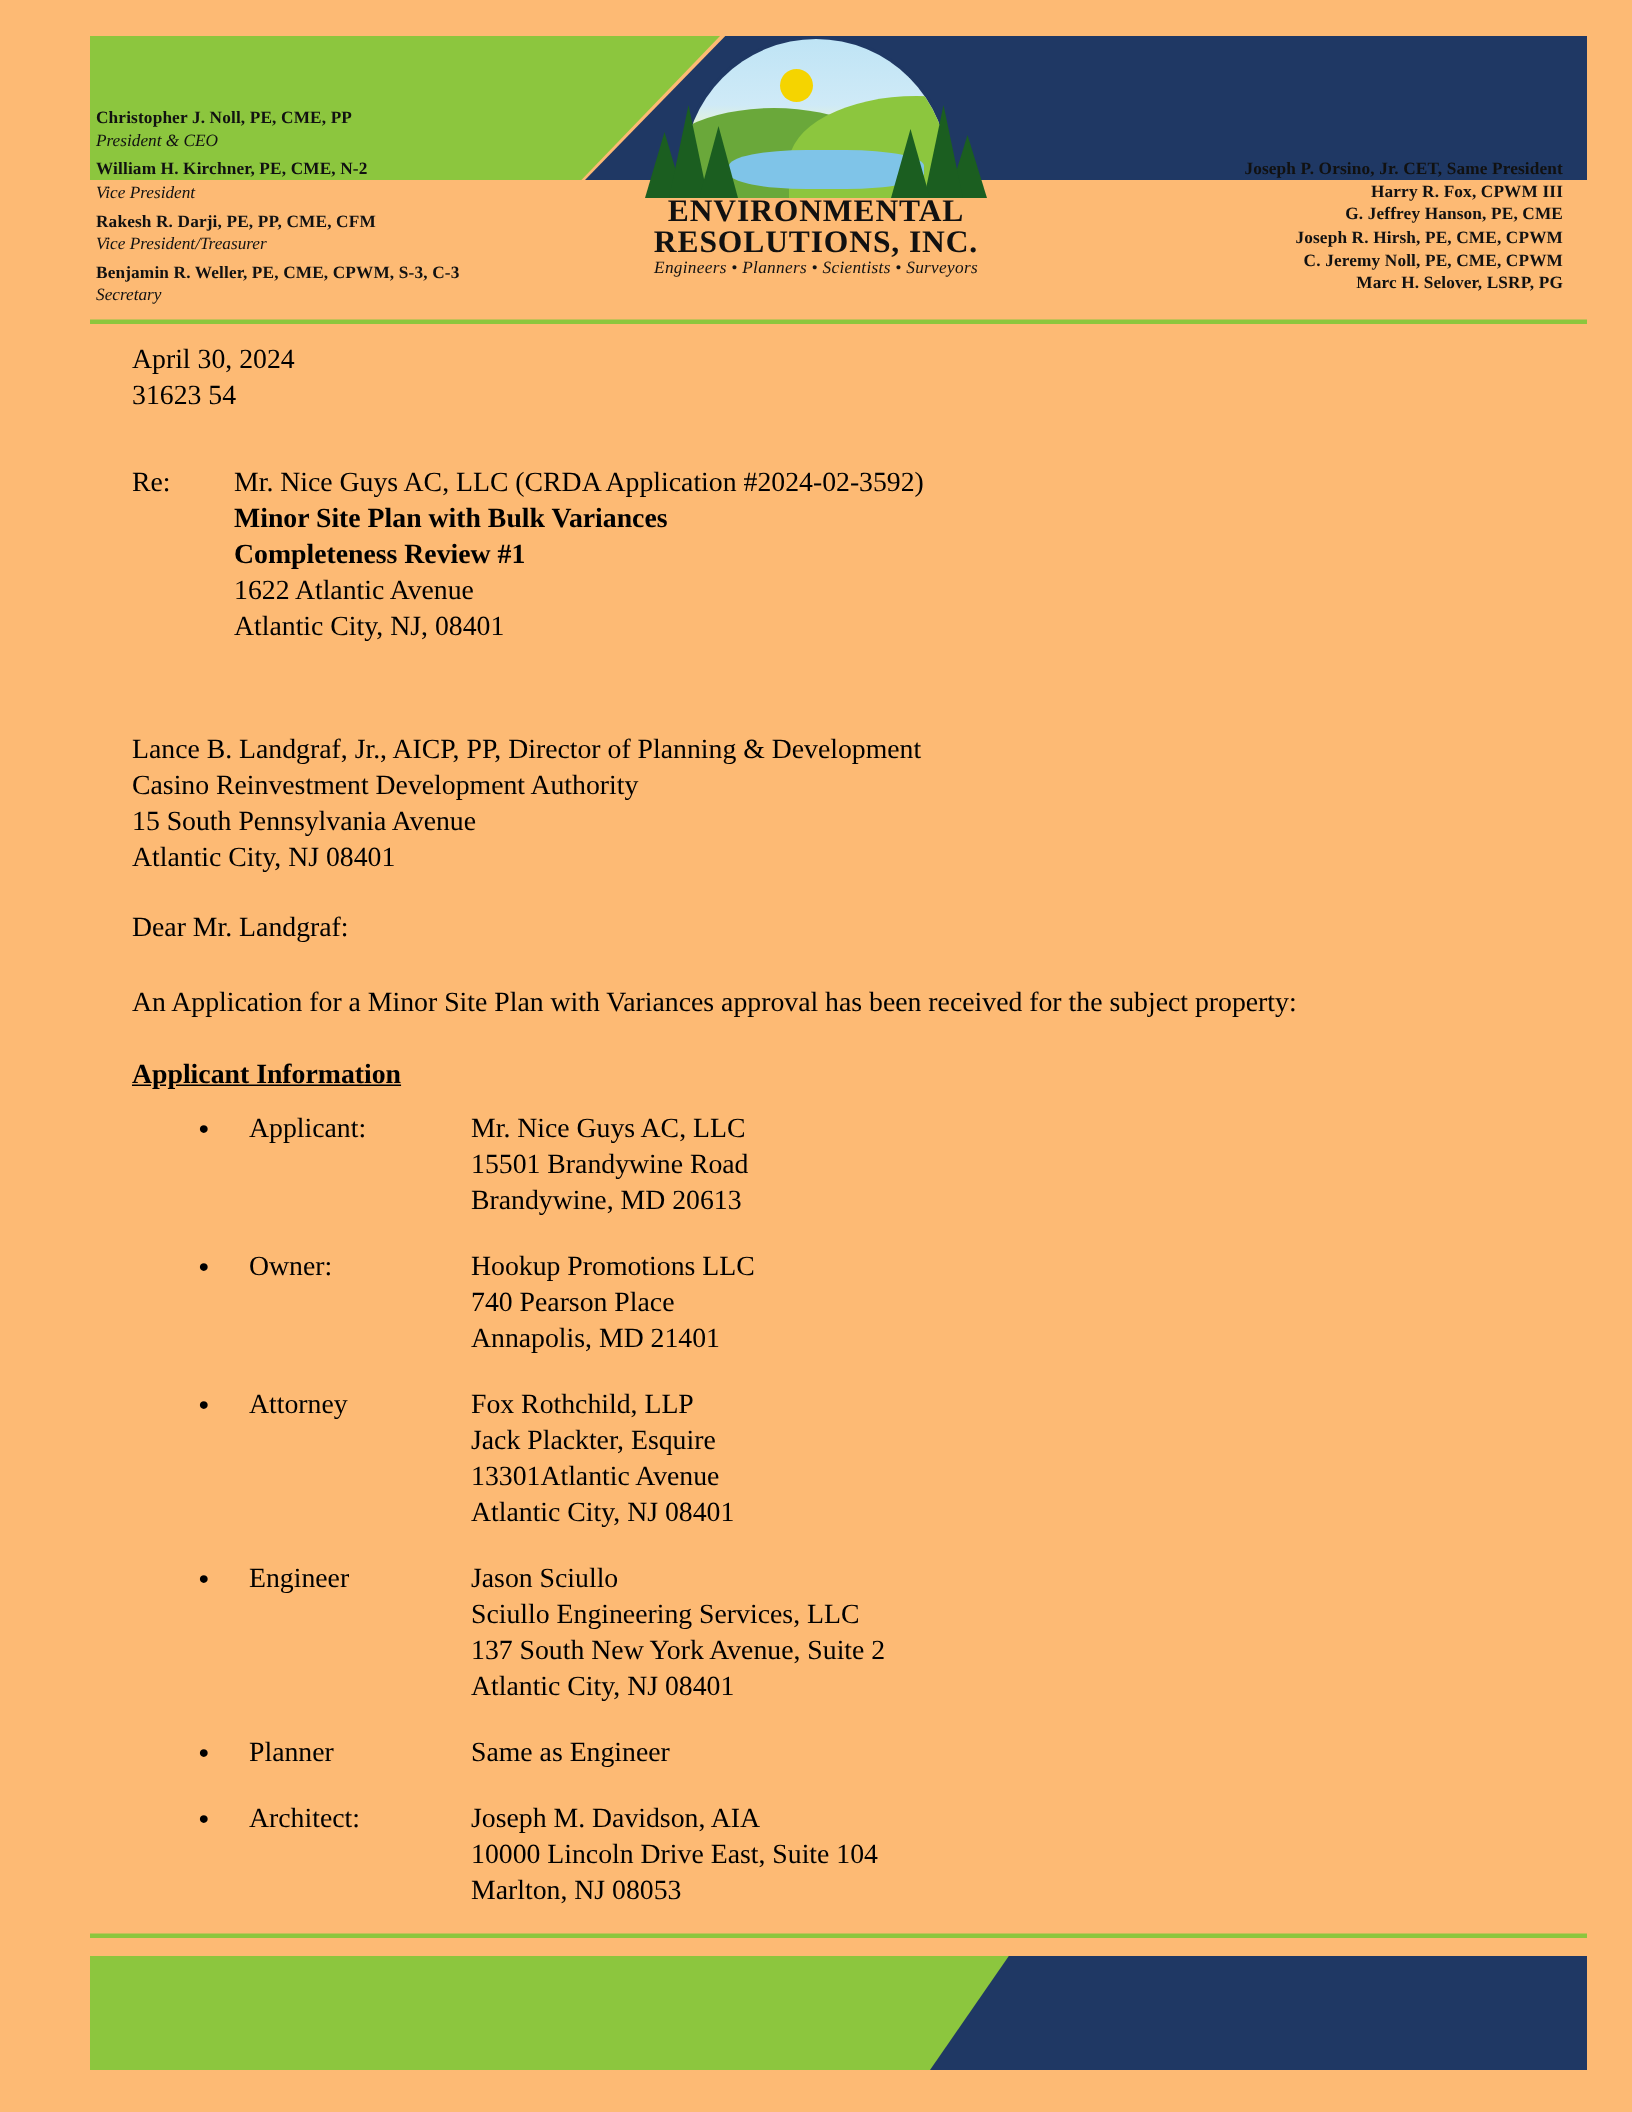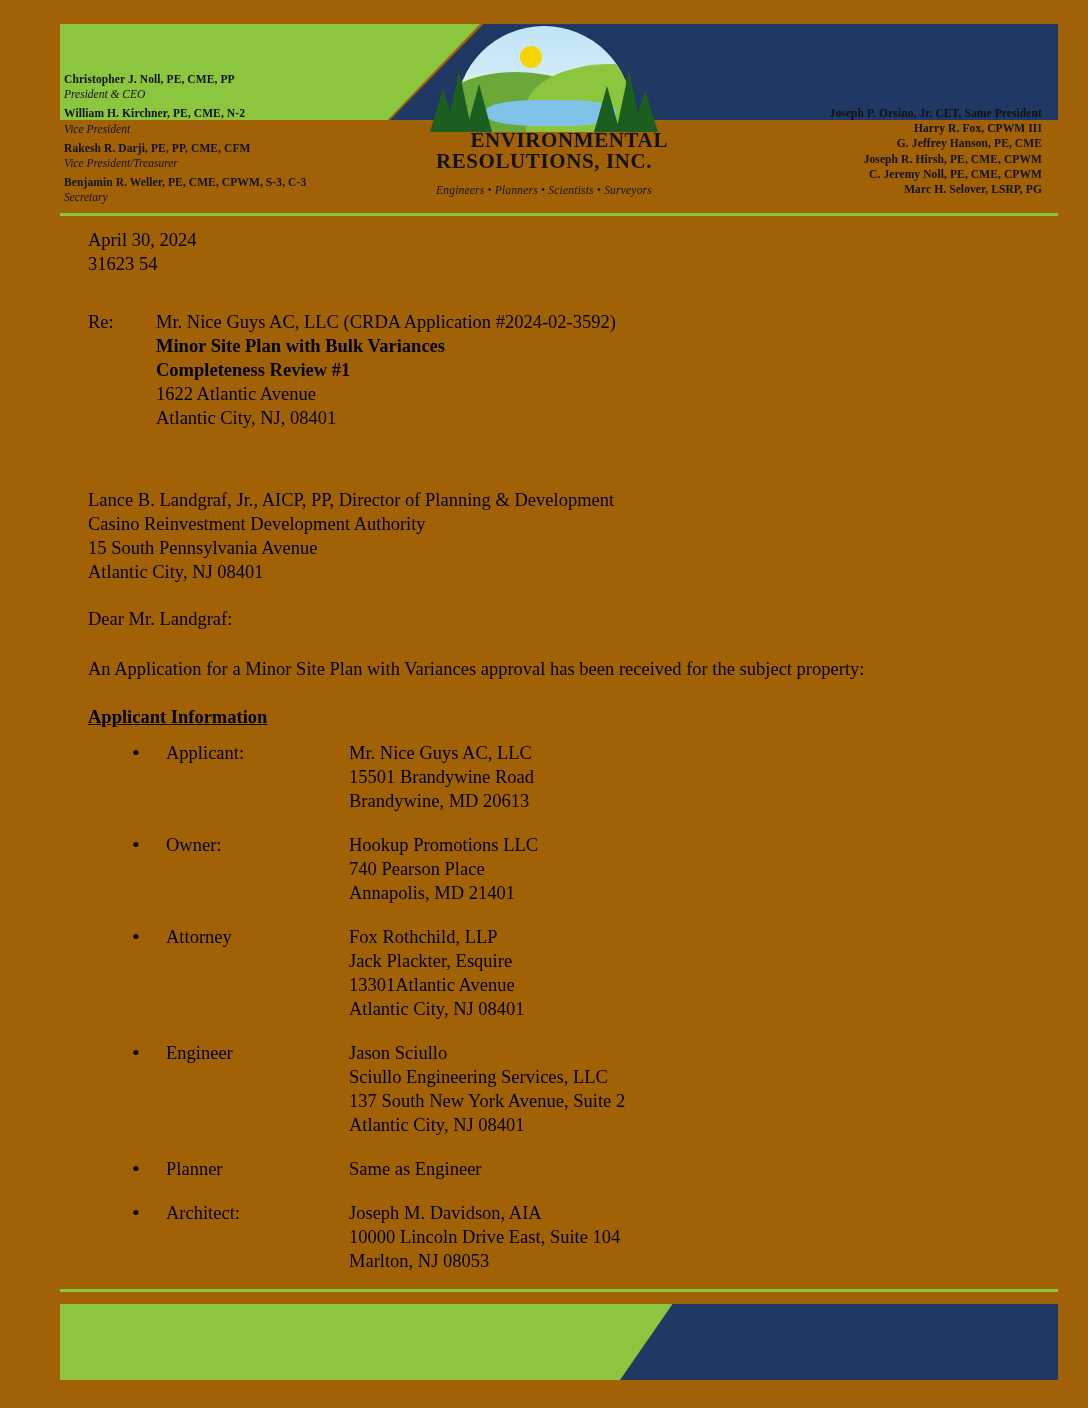--- a/index.html
+++ b/index.html
@@ -13,21 +13,21 @@
     height: 1408px;
     position: relative;
     font-family: "Liberation Serif", serif;
     color: #000000;
     overflow: hidden;
   }
 
   .page {
     position: absolute;
     inset: 0;
-    background: #a16207;
+    background: #fdba74;
   }
 
   
   .header-band {
     position: absolute;
     top: 24px;
     left: 60px;
     right: 30px;
     height: 96px;
   }
@@ -152,27 +152,27 @@
   .logo-art .tree.t5 { right: 38px; border-bottom-width: 46px; }
   .logo-art .tree.t6 { right: 0px;  border-bottom-width: 42px; }
 
   .logo-name1, .logo-name2 {
     font-family: "Liberation Serif", serif;
     font-weight: bold;
     letter-spacing: .6px;
     color: #111;
     line-height: 1.02;
   }
-  .logo-name1 { font-size: 21px; margin-top: -2px; text-align: right; }
+  .logo-name1 { font-size: 21px; margin-top: -2px; }
   .logo-name2 { font-size: 21px; }
   .logo-tag {
     font-family: "Liberation Serif", serif;
     font-style: italic;
     font-size: 11.5px;
-    margin-top: 11px;
+    margin-top: 0;
     color: #111;
     letter-spacing: .2px;
   }
 
   
   .content {
     position: absolute;
     top: 228px;
     left: 88px;
     width: 916px;
@@ -207,21 +207,20 @@
     list-style: none;
     margin: 0;
     padding: 0 0 0 38px;
   }
   ul.app-list > li {
     position: relative;
     display: grid;
     grid-template-columns: 148px 1fr;
     margin-bottom: 20px;
     padding-left: 40px;
-    gap: 35px;
   }
   ul.app-list > li::before {
     content: "\2022";
     position: absolute;
     left: 6px;
     top: -2px;
     font-size: 22px;
     line-height: 1.3;
   }
   ul.app-list .val div { }

